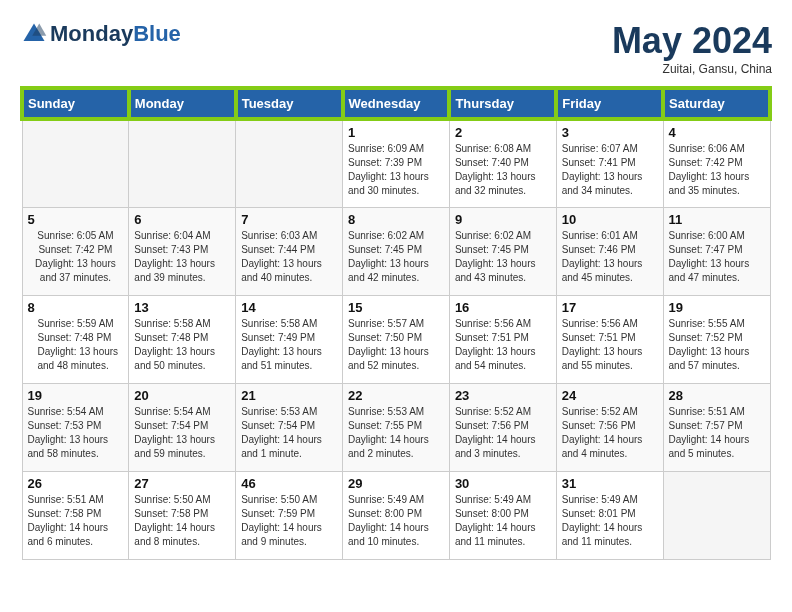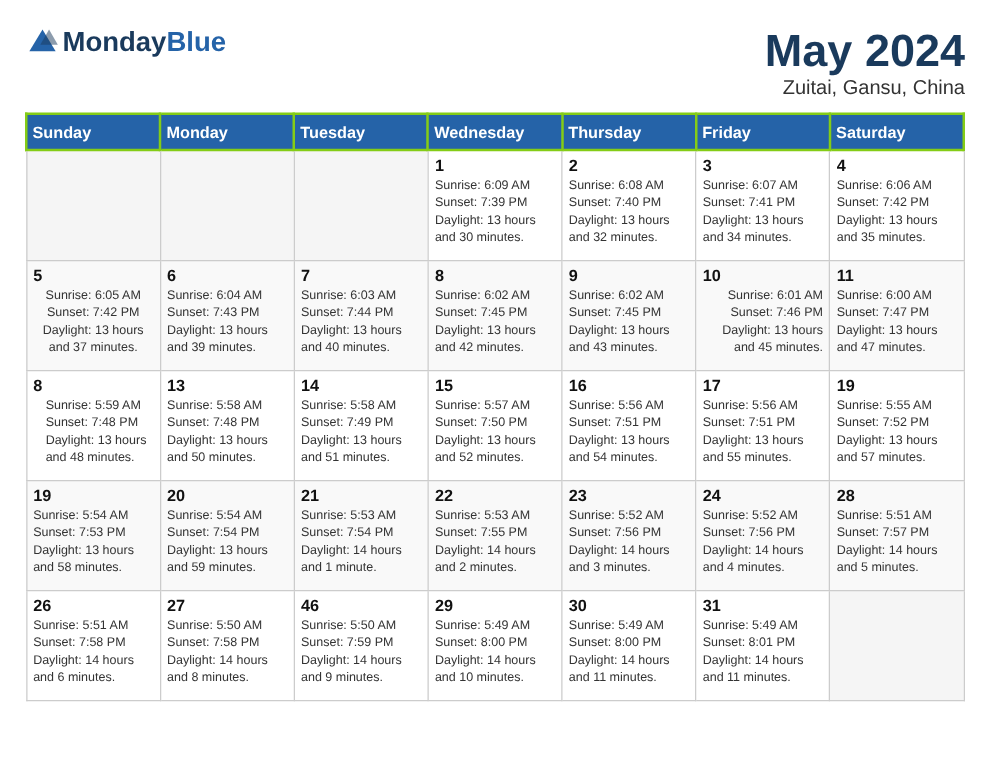--- a/index.html
+++ b/index.html
@@ -23,35 +23,35 @@
     }
     .title-block {
       text-align: right;
     }
     .month-title {
       font-size: 36px;
       font-weight: bold;
       color: #1a3a5c;
     }
     .location {
-      font-size: 16px;
+      font-size: 12px;
       color: #333;
     }
     table {
       width: 100%;
       border-collapse: collapse;
       table-layout: fixed;
     }
     th {
       background-color: #2563a8;
       color: #fff;
       font-size: 13px;
       padding: 6px 4px;
       text-align: left;
-      border: 2px solid #84cc16;
+      border: 4px solid #84cc16;
     }
     td {
       border: 1px solid #ccc;
       vertical-align: top;
       padding: 4px 5px;
       height: 88px;
       font-size: 10.5px;
       color: #222;
       background: #fff;
     }
@@ -182,21 +182,21 @@
         </td>
         <td>
           <div class="day-num">9</div>
           <div class="day-info" style="white-space: pre-line;">Sunrise: 6:02 AM
 Sunset: 7:45 PM
 Daylight: 13 hours
 and 43 minutes.</div>
         </td>
         <td>
           <div class="day-num">10</div>
-          <div class="day-info" style="white-space: pre-line; text-align: right;">Sunrise: 6:01 AM
+          <div class="day-info" style="white-space: pre-line;">Sunrise: 6:01 AM
 Sunset: 7:46 PM
 Daylight: 13 hours
 and 45 minutes.</div>
         </td>
         <td>
           <div class="day-num">11</div>
           <div class="day-info" style="white-space: pre-line;">Sunrise: 6:00 AM
 Sunset: 7:47 PM
 Daylight: 13 hours
 and 47 minutes.</div>

